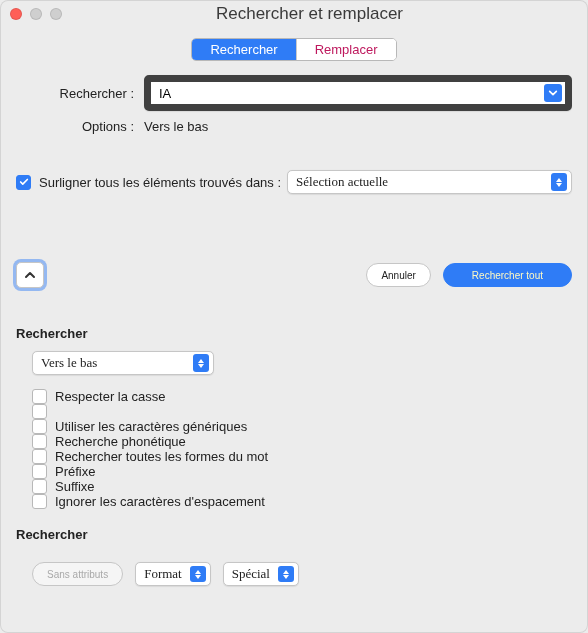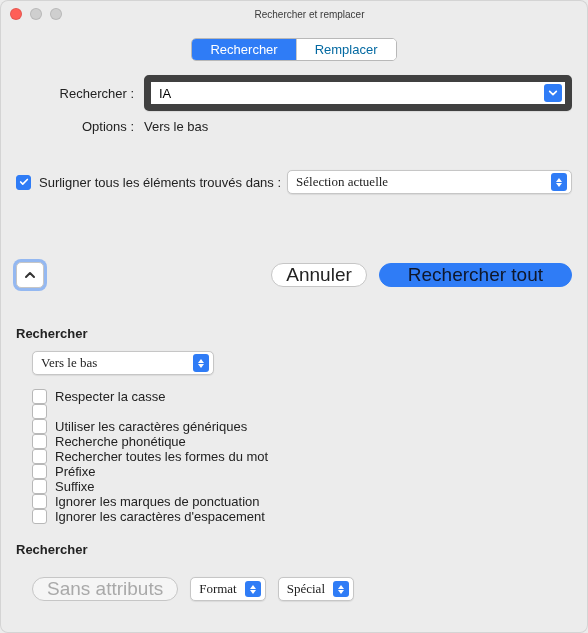--- a/index.html
+++ b/index.html
@@ -35,21 +35,21 @@
     border: 1px solid rgba(0,0,0,0.1);
     box-sizing: border-box;
   }
   .t-close { background: #ff5f57; }
   .t-min  { background: #cfcfcf; }
   .t-max  { background: #cfcfcf; }
   .title {
     position: absolute;
     left: 0; right: 0;
     text-align: center;
-    font-size: 10px;
+    font-size: 17px;
     color: #3a3a3a;
     margin-left: 31px;
   }
 
   .content {
     flex: 1;
     padding: 0 16px 16px 16px;
     display: flex;
     flex-direction: column;
   }
@@ -65,21 +65,21 @@
     border: 1px solid #b8b8b8;
     border-radius: 5px;
     overflow: hidden;
     background: #fff;
   }
   .segmented .seg {
     padding: 3px 18px;
     font-size: 13px;
     border-right: 1px solid #c9c9c9;
     background: #fff;
-    color: #0369a1;
+    color: #be185d;
     cursor: default;
   }
   .segmented .seg:last-child { border-right: none; }
   .segmented .seg.active {
     background: #2f7cf6;
     color: #fff;
   }
 
   .form-row {
     display: flex;
@@ -208,27 +208,27 @@
   .spacer { flex: 1; }
 
   .btn {
     height: 22px;
     padding: 0 14px;
     border-radius: 12px;
     border: 1px solid #c6c6c6;
     background: #fff;
     display: inline-flex;
     align-items: center;
-    font-size: 19px;
+    font-size: 10px;
     cursor: default;
   }
   .btn.primary {
     background: #2f7cf6;
     border-color: #2f7cf6;
-    color: #0f172a;
+    color: #fef9c3;
     padding: 0 28px;
   }
 
   .section-title {
     font-weight: 600;
     margin: 18px 0 10px 0;
   }
 
   .opts-select-row {
     margin-left: 16px;
@@ -362,24 +362,20 @@
         <div class="cl-row">
           <span class="mac-check"></span>
           <span>Préfixe</span>
         </div>
         <div class="cl-row">
           <span class="mac-check"></span>
           <span>Suffixe</span>
         </div>
         <div class="cl-row">
           <span class="mac-check"></span>
-          <span>Ignorer les marques de ponctuation</span>
-        </div>
-        <div class="cl-row">
-          <span class="mac-check"></span>
           <span>Ignorer les caractères d'espacement</span>
         </div>
       </div>
 
     <div class="section-title">Rechercher</div>
 
     <div class="bottom-row">
       <div class="btn disabled">Sans attributs</div>
       <div class="select narrow">
         <span class="label">Format</span>

